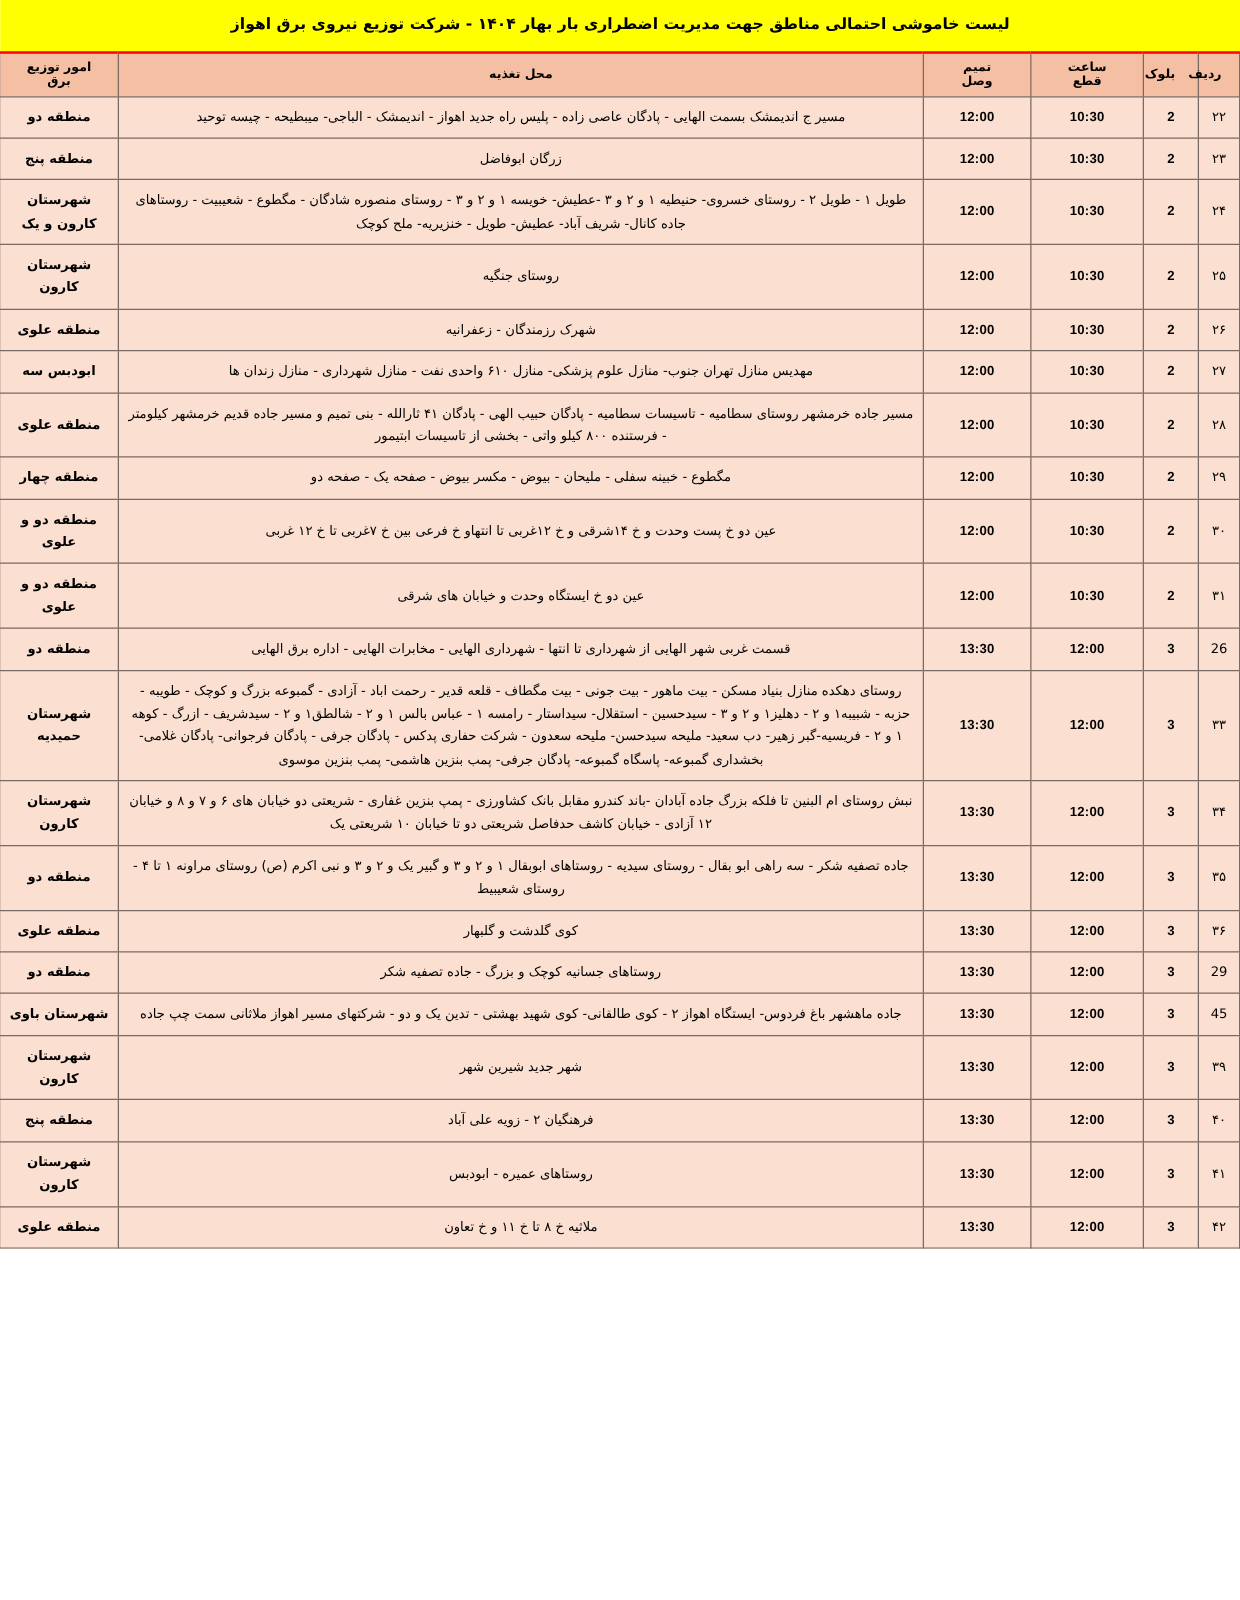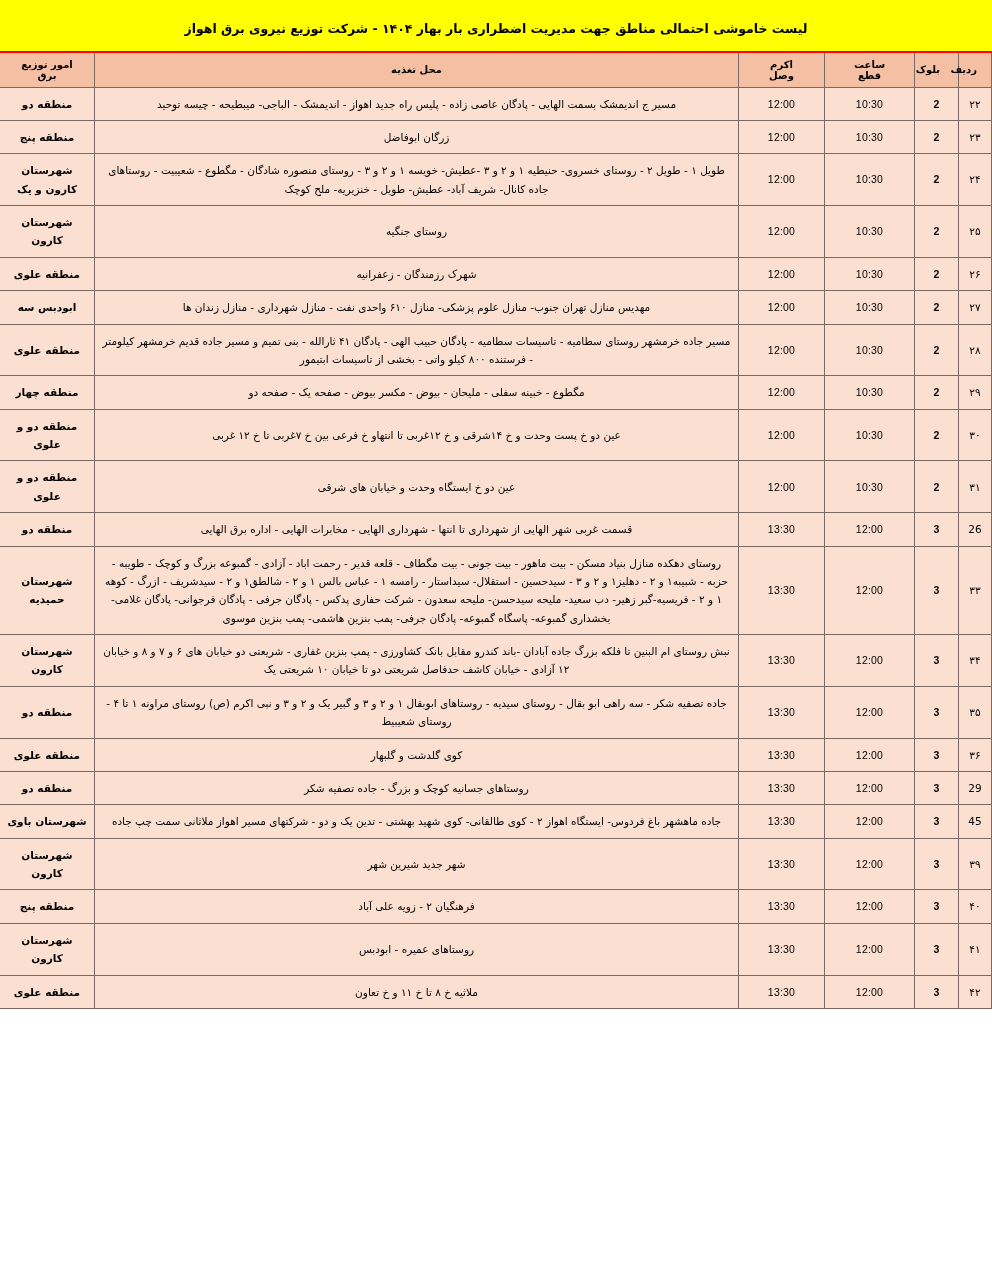--- a/index.html
+++ b/index.html
@@ -17,21 +17,21 @@
     width: 992px;
     box-sizing: border-box;
     background: #ffffff;
   }
   .title-bar {
     background: #ffff00;
     color: #000000;
     text-align: center;
     font-weight: bold;
     font-size: 12.5px;
-    padding: 20px 8px 13px 8px;
+    padding: 10px 8px 13px 8px;
     line-height: 1.4;
     letter-spacing: 0;
   }
   .date-bar {
     background: #fe0000;
     color: #000000;
     text-align: center;
     font-weight: bold;
     font-size: 15px;
     padding: 6px 8px 7px 8px;
@@ -71,21 +71,21 @@
     font-weight: normal;
     margin-left: 29px;
   }
   td.c-block {
     font-size: 13px;
     font-weight: bold;
     font-family: "Liberation Sans", sans-serif;
   }
   td.c-off, td.c-on {
     font-size: 13.5px;
-    font-weight: normal;
+    font-weight: bold;
     font-family: "Liberation Sans", sans-serif;
     letter-spacing: 0.2px;
   }
   td.c-loc {
     text-align: center;
     font-size: 10.5px;
     padding: 8px 10px;
     line-height: 1.85;
   }
   td.c-area {
@@ -115,21 +115,21 @@
       <col class="w-off">
       <col class="w-on">
       <col class="w-loc">
       <col class="w-area">
     </colgroup>
     <thead>
       <tr>
         <th>ردیف</th>
         <th>بلوک</th>
         <th>ساعت قطع</th>
-        <th>اکرم وصل</th>
+        <th>تمیم وصل</th>
         <th>محل تغذیه</th>
         <th>امور توزیع برق</th>
       </tr>
     </thead>
     <tbody id="table-body">
         <tr>
           <td class="c-radif">۲۲</td>
           <td class="c-block">2</td>
           <td class="c-off">10:30</td>
           <td class="c-on">12:00</td>

